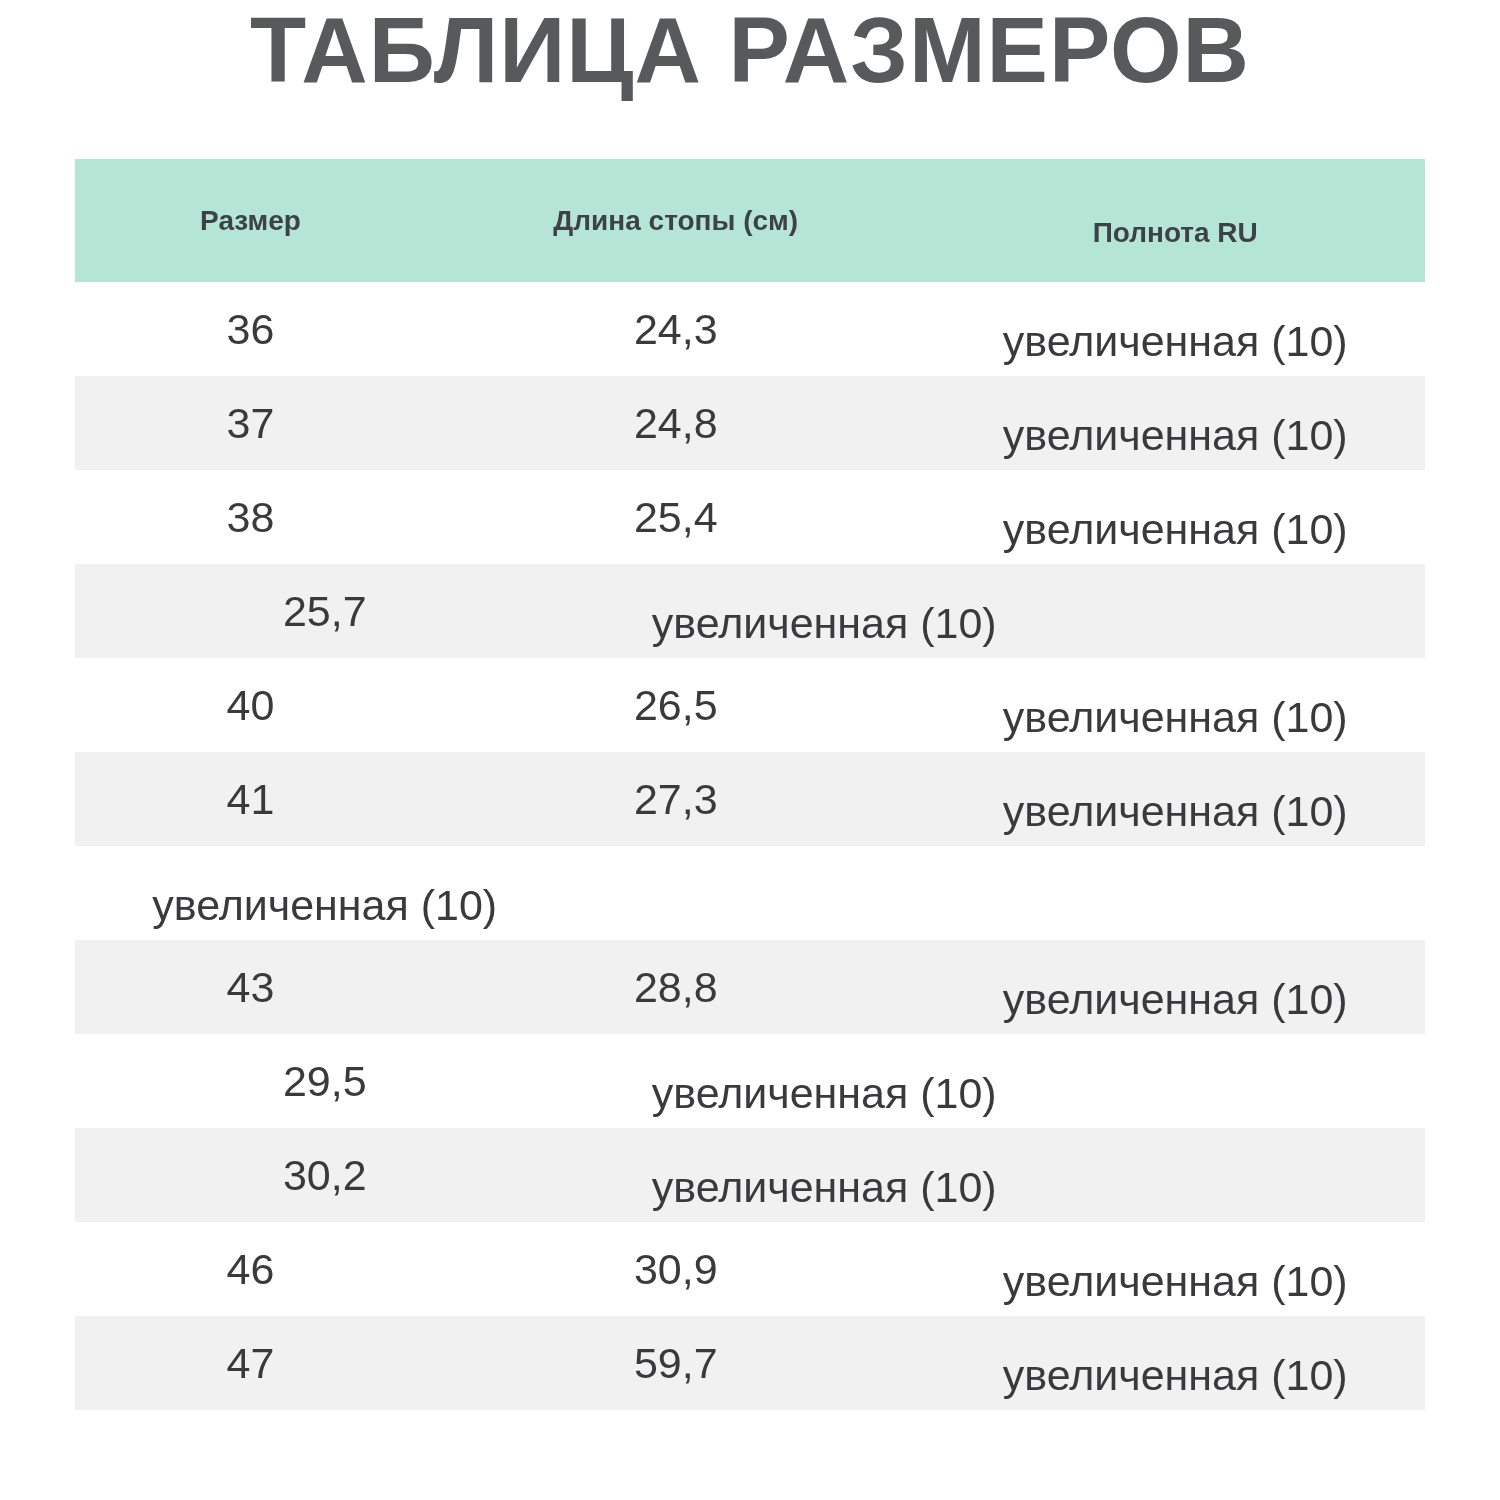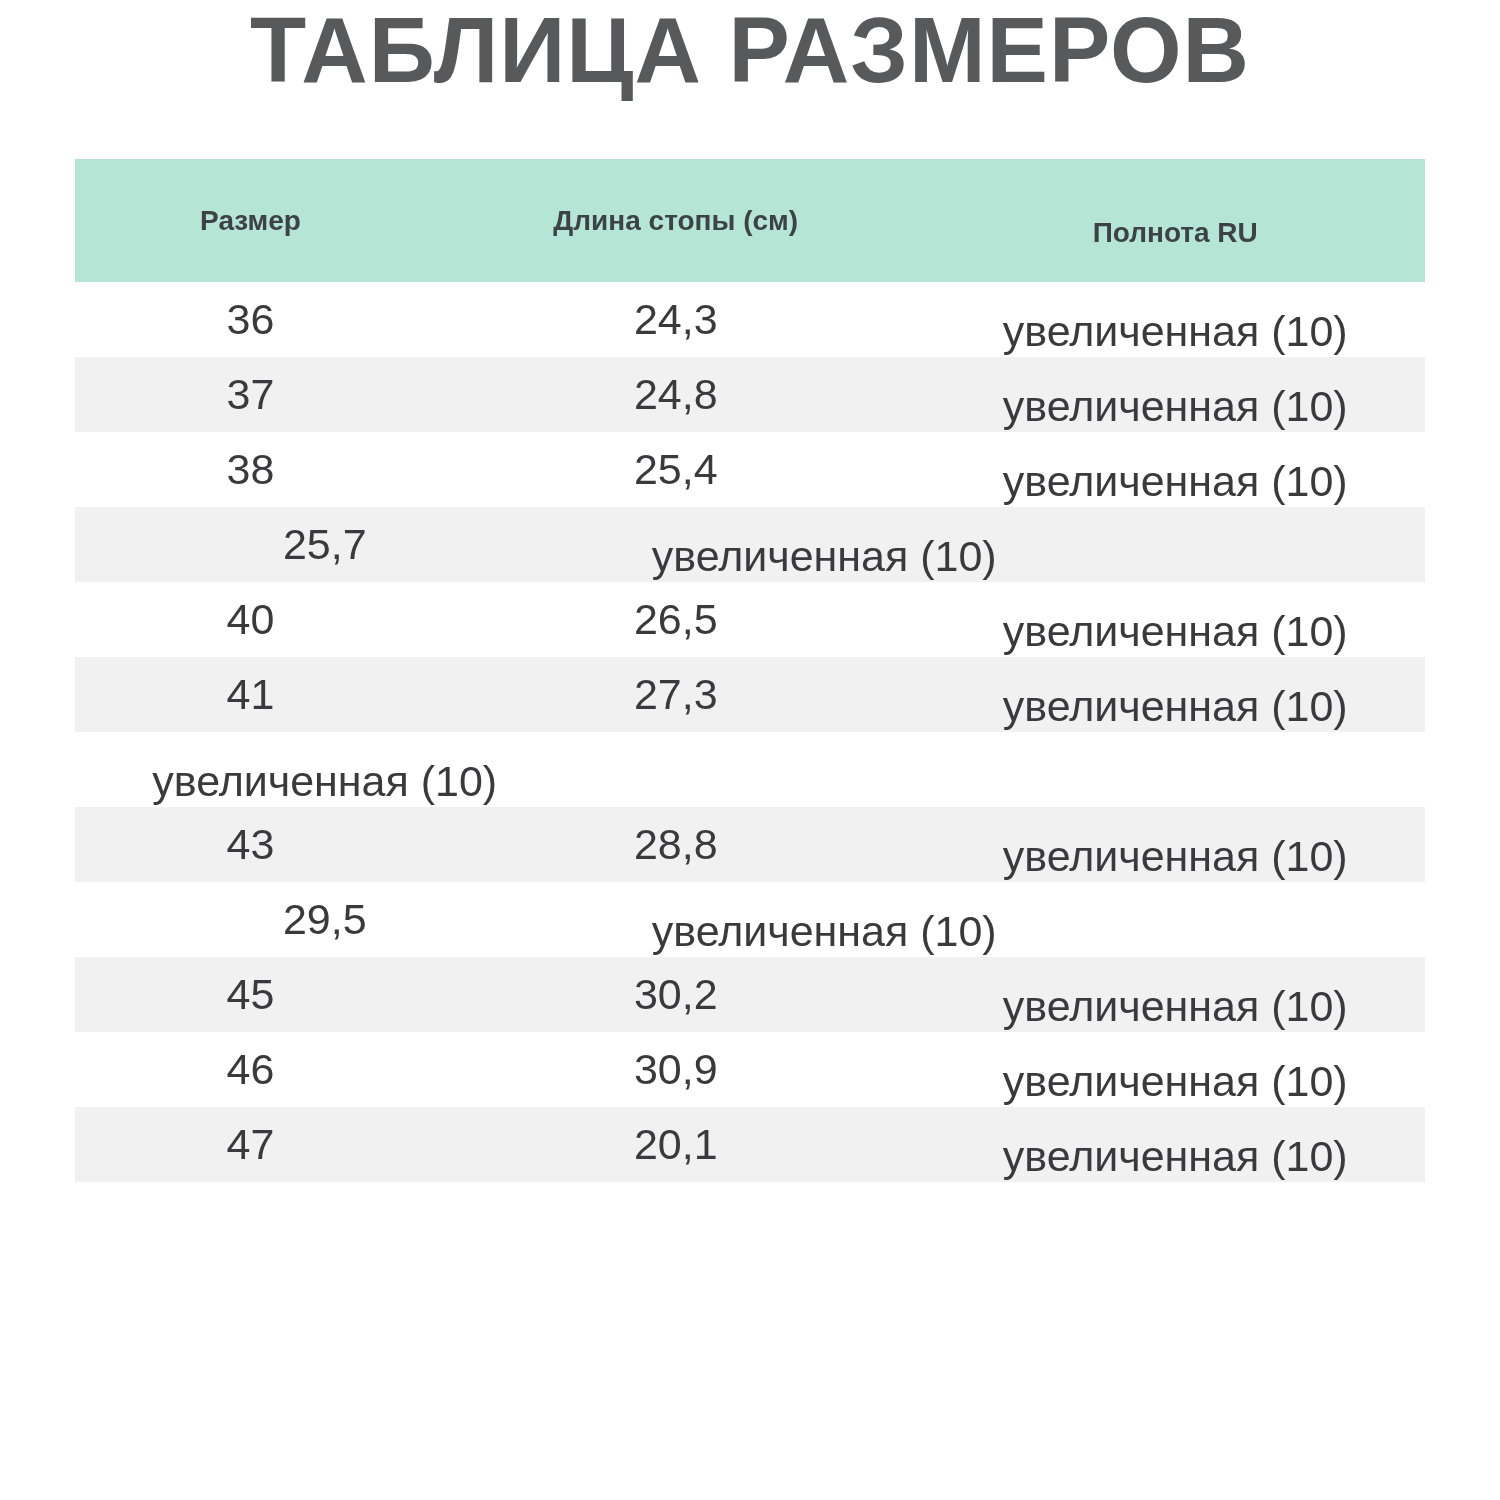--- a/index.html
+++ b/index.html
@@ -25,21 +25,21 @@
     letter-spacing: 1px;
     color: var(--title-color, #58595b);
     line-height: 1.1;
   }
   .size-table {
     margin: 58px 75px 0 75px;
   }
   .row {
     display: flex;
     align-items: center;
-    height: 75px;
+    height: 94px;
   }
   .row.header {
     height: 123px;
     background: var(--header-bg, #b5e6d5);
     font-weight: 700;
     font-size: 28px;
     color: var(--header-text, #3d4246);
   }
   .row.data {
     font-size: 43px;
@@ -105,29 +105,28 @@
         <div class="row data alt">
           <div class="cell c1">43</div>
           <div class="cell c2">28,8</div>
           <div class="cell c3">увеличенная (10)</div>
         </div>
         <div class="row data">
           <div class="cell c2">29,5</div>
           <div class="cell c3">увеличенная (10)</div>
         </div>
         <div class="row data alt">
-          <div class="cell c1">45</div>
           <div class="cell c2">30,2</div>
           <div class="cell c3">увеличенная (10)</div>
         </div>
         <div class="row data">
           <div class="cell c1">46</div>
           <div class="cell c2">30,9</div>
           <div class="cell c3">увеличенная (10)</div>
         </div>
         <div class="row data alt">
           <div class="cell c1">47</div>
-          <div class="cell c2">20,1</div>
+          <div class="cell c2">59,7</div>
           <div class="cell c3">увеличенная (10)</div>
         </div>
       </div>
   </div>
 </div>
 
 </body></html>

